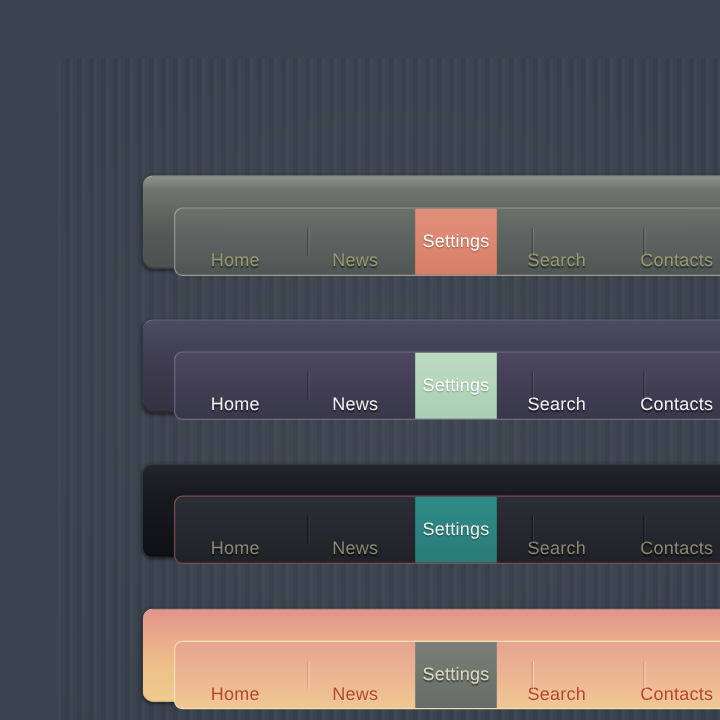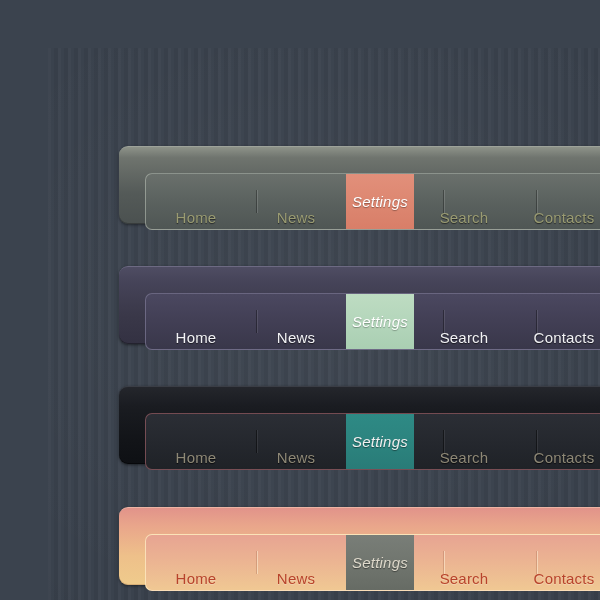--- a/index.html
+++ b/index.html
@@ -161,21 +161,20 @@
     background: transparent;
     border: 0;
     font-family: "Liberation Sans", sans-serif;
   }
 
   .nav-btn.active {
     border-radius: 0;
     z-index: 2;
     margin: -1px 0;
     height: calc(100% + 2px);
-    font-style: italic;
   }
 
   .sep {
     position: absolute;
     top: 0;
     bottom: 0;
     width: 1px;
     z-index: 1;
     pointer-events: none;
   }

